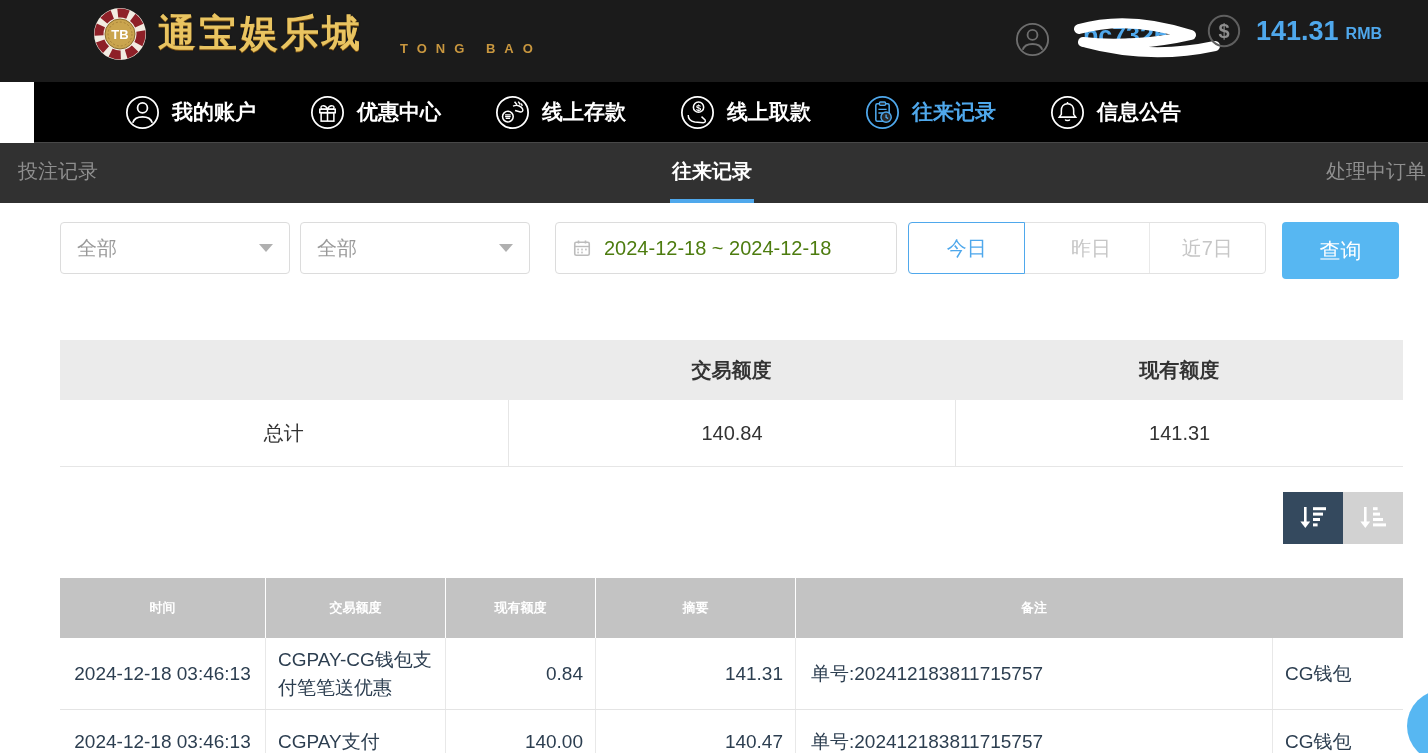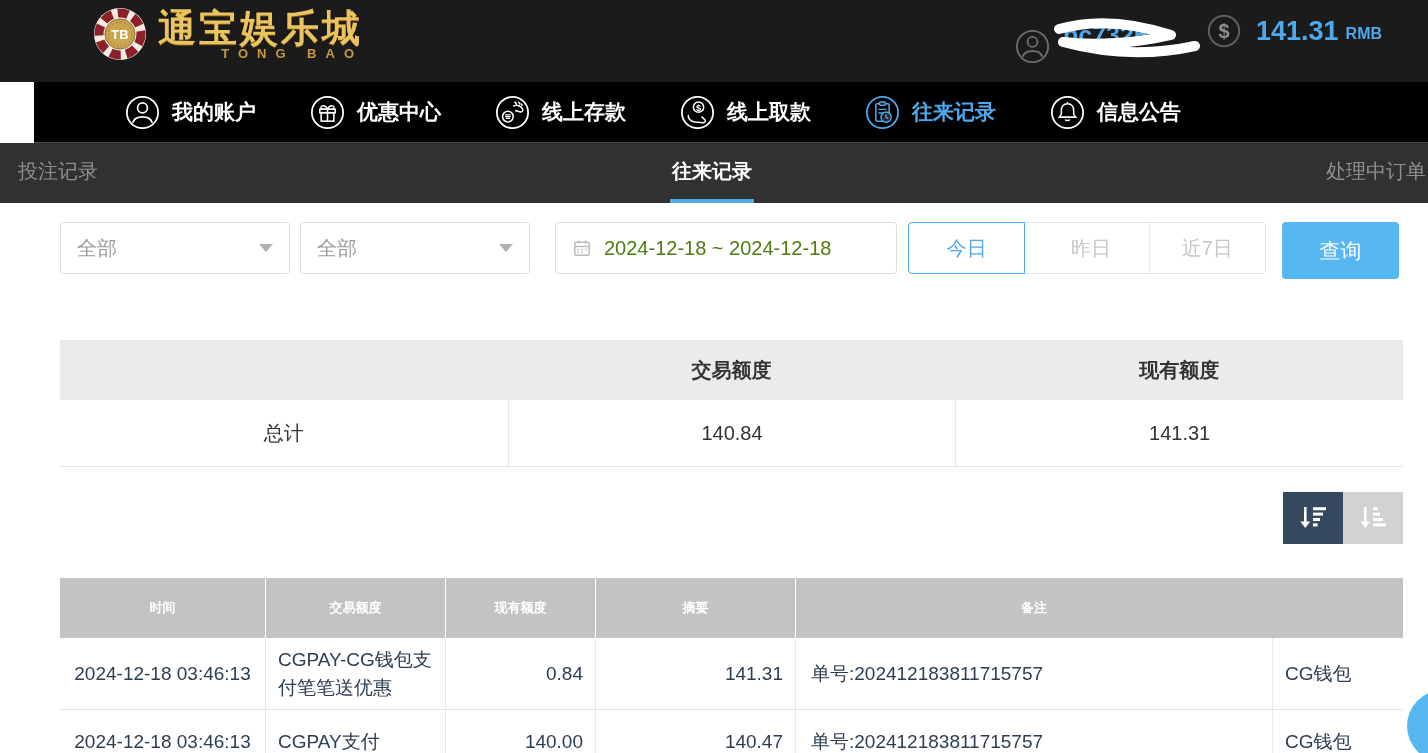--- a/index.html
+++ b/index.html
@@ -3,25 +3,25 @@
 <meta charset="utf-8">
 <style>
   html,body{margin:0;padding:0;}
   body{
     width:1428px;height:753px;position:relative;overflow:hidden;
     background:#fff;font-family:"Liberation Sans","DejaVu Sans",sans-serif;
   }
   
   .top-header{position:absolute;left:0;top:0;width:1428px;height:82px;background:var(--dark-header,#1b1b1b);}
   .logo-wrap{position:absolute;left:92px;top:6px;display:flex;align-items:center;gap:10px;}
-  .logo-text{display:flex;flex-direction:column;}
+  .logo-text{display:flex;}
   .logo-title{font-size:38px;font-weight:bold;color:#e9c461;letter-spacing:3px;line-height:1.15;
     text-shadow:0 1px 0 #7a4f10,0 0 2px rgba(0,0,0,.4);}
   .logo-sub{font-size:13px;font-weight:bold;color:#c9973f;letter-spacing:9px;align-self:flex-end;margin-top:-4px;margin-left:37px;}
-  .acct{position:absolute;left:1014px;top:13px;display:flex;align-items:flex-end;}
+  .acct{position:absolute;left:1014px;top:13px;display:flex;align-items:center;gap:20px;}
   .username-wrap{position:relative;margin-left:8px;width:150px;height:52px;}
   .username{position:absolute;left:4px;top:8px;color:var(--accent-blue,#4fa8ec);font-size:25px;font-weight:bold;}
   .scribble{position:absolute;left:-10px;top:-2px;}
   .balance-wrap{position:absolute;left:1206px;top:13px;display:flex;align-items:center;}
   .balance-amount{color:var(--accent-blue,#4fa8ec);font-size:27px;font-weight:bold;margin-left:14px;}
   .balance-currency{color:var(--accent-blue,#4fa8ec);font-size:16px;font-weight:bold;margin-left:7px;margin-top:6px;}
   
   .nav-bar{position:absolute;left:0;top:82px;width:1428px;height:61px;background:#000000;
     border-bottom:1px solid #484848;display:flex;align-items:center;gap:53px;
     padding-left:90px;box-sizing:border-box;margin-left:34px;}

